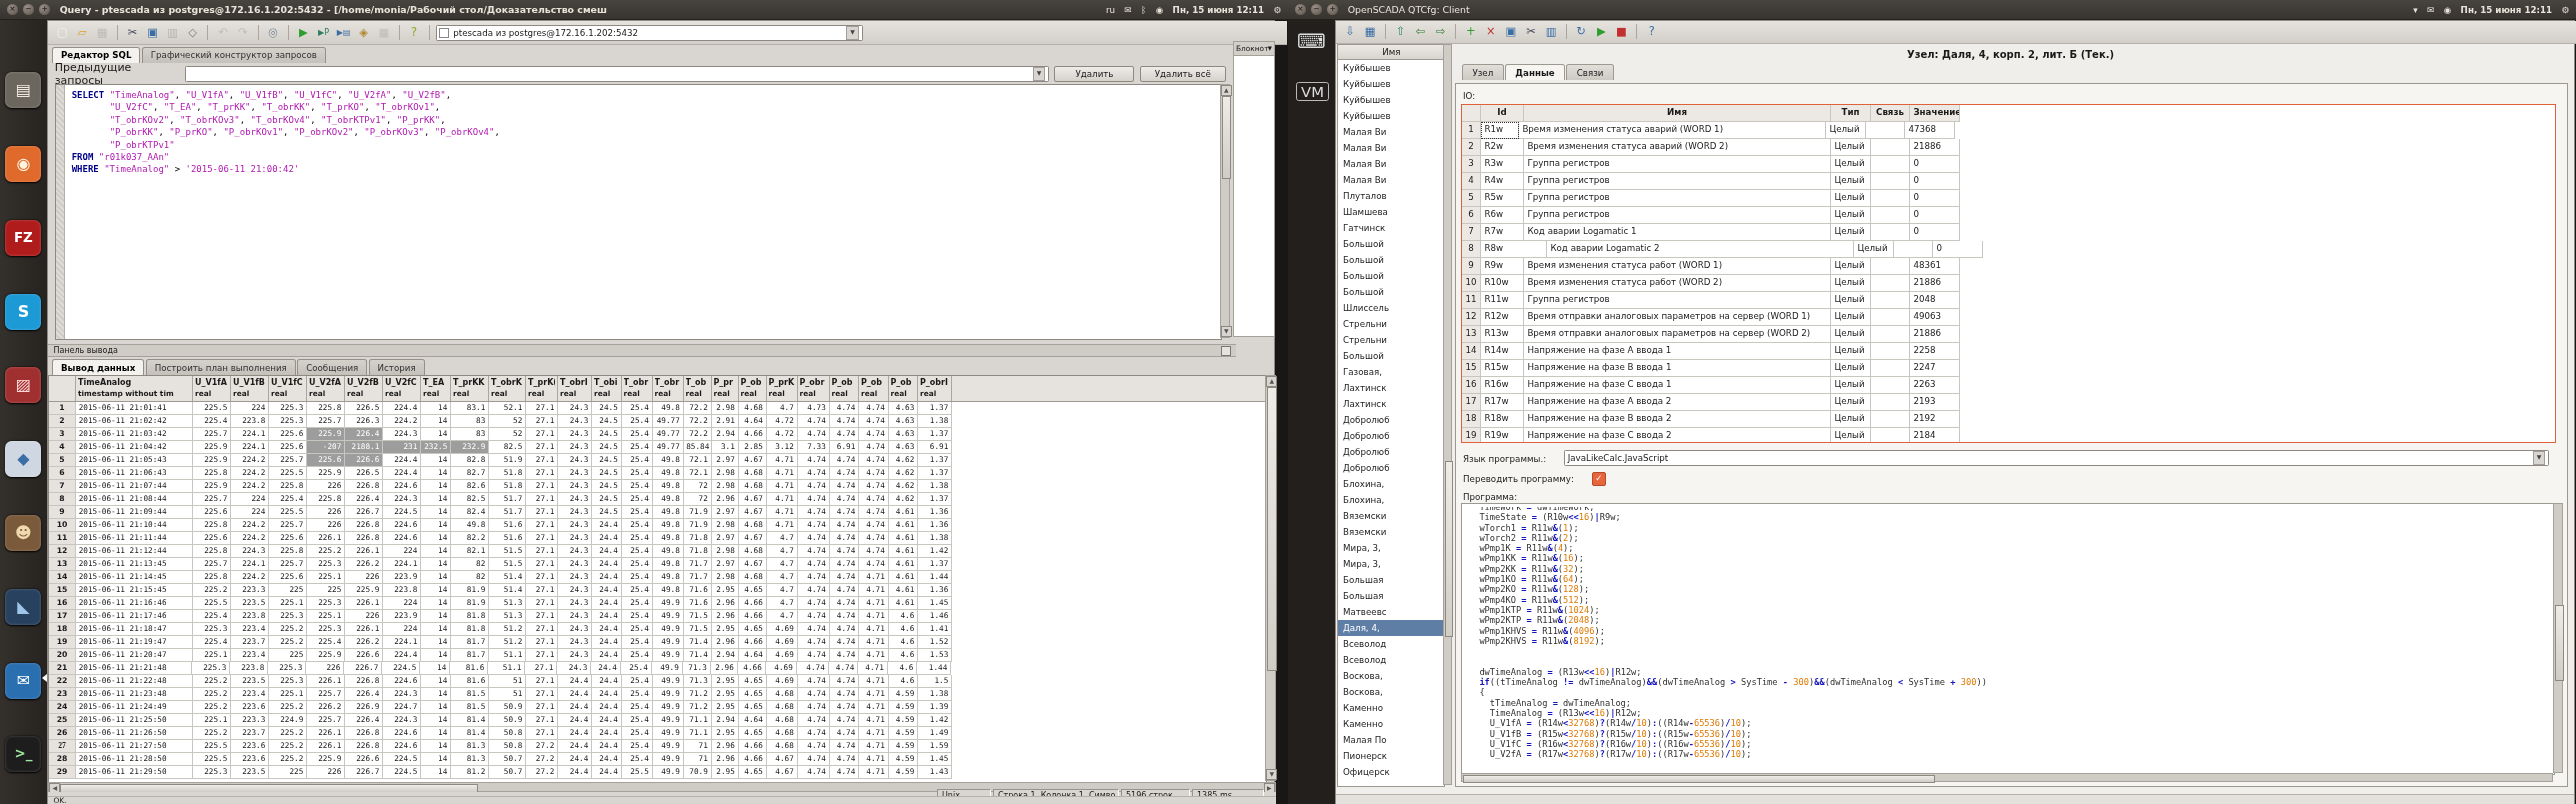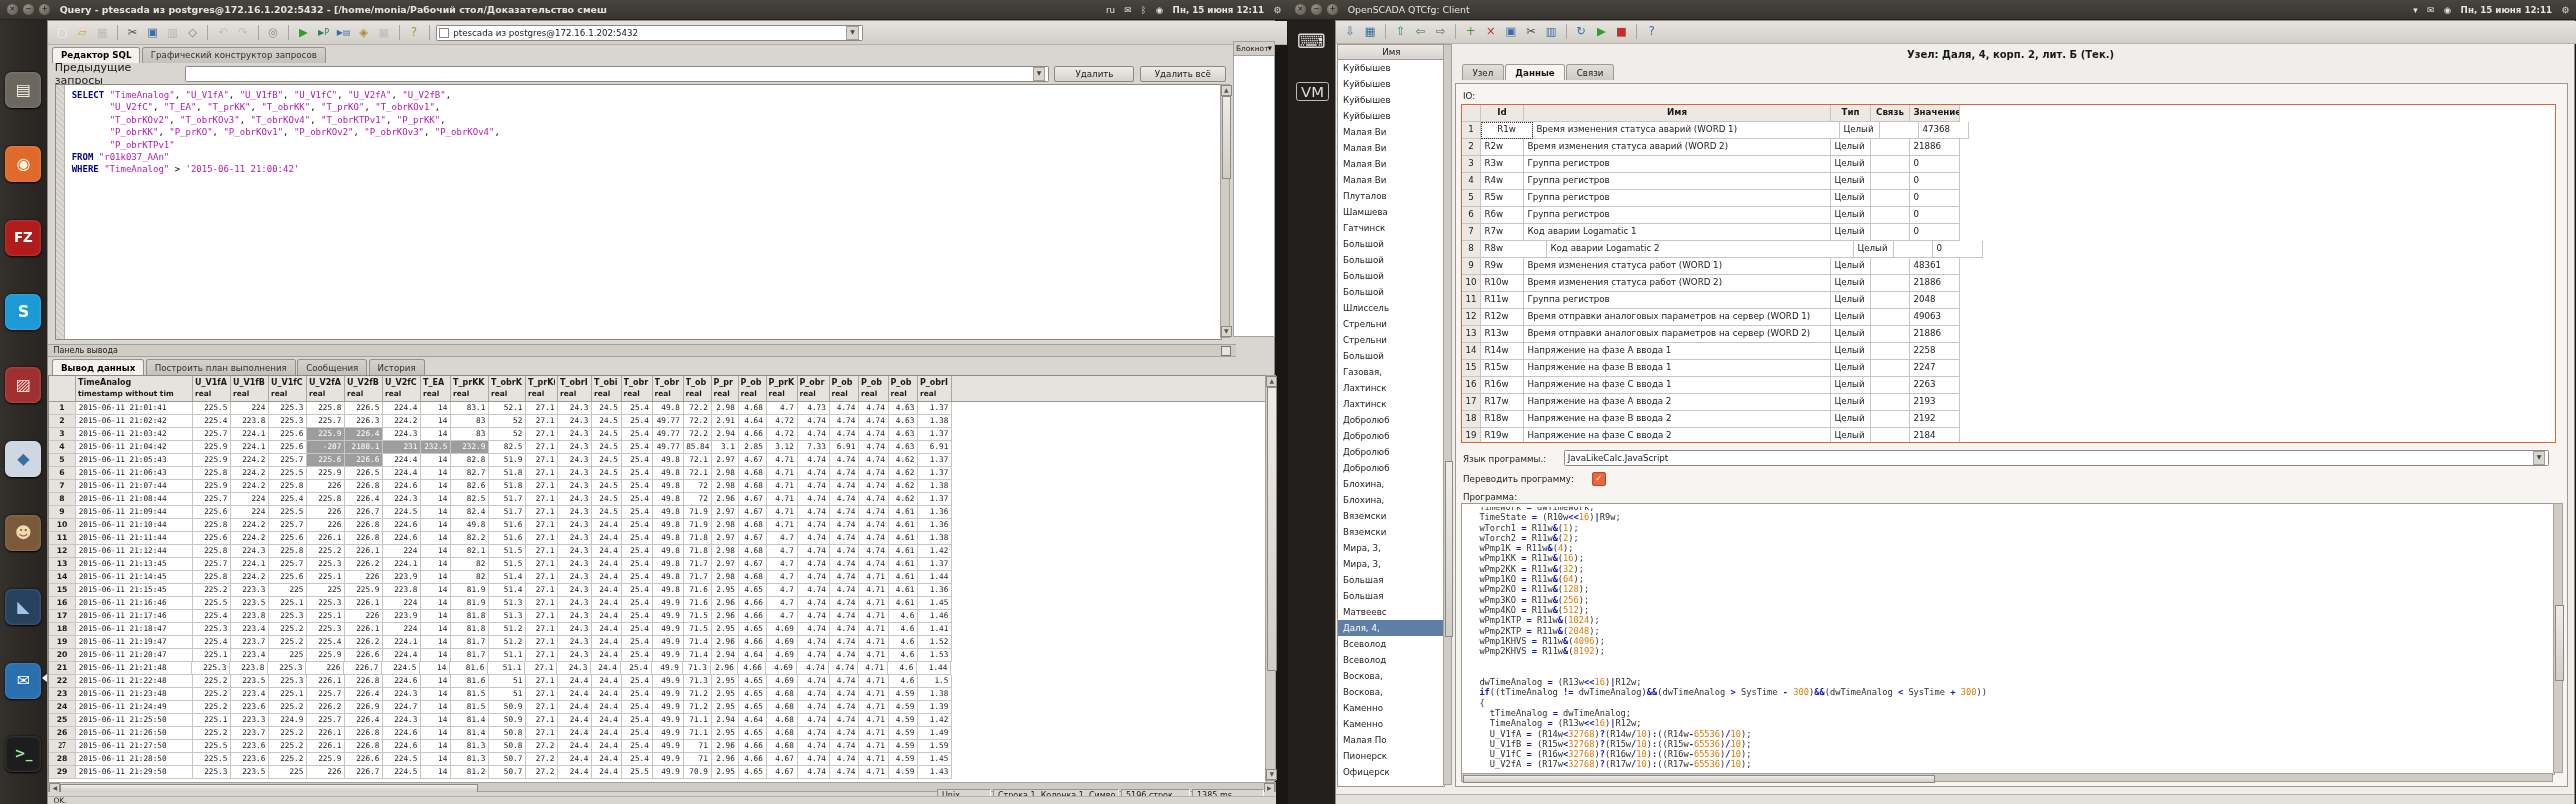--- a/index.html
+++ b/index.html
@@ -1237,21 +1237,21 @@
         <div class="iorow">
           <div class="ioc hd" style="width: 19px;">&nbsp;</div>
           <div class="ioc hd" style="width: 43px;">Id</div>
           <div class="ioc hd" style="width: 307px;">Имя</div>
           <div class="ioc hd" style="width: 40px;">Тип</div>
           <div class="ioc hd" style="width: 39px;">Связь</div>
           <div class="ioc hd" style="width: 50px;">Значение</div>
         </div>
         <div class="iorow">
           <div class="ioc num" style="width: 19px;">1</div>
-          <div class="ioc focus" style="width: 52px; text-align: center;">R1w</div>
+          <div class="ioc focus" style="width: 38px;">R1w</div>
           <div class="ioc" style="width: 307px;">Время изменения статуса аварий (WORD 1)</div>
           <div class="ioc" style="width: 40px;">Целый</div>
           <div class="ioc" style="width: 39px;"></div>
           <div class="ioc" style="width: 50px;">47368</div>
         </div>
         <div class="iorow">
           <div class="ioc num" style="width: 19px;">2</div>
           <div class="ioc" style="width: 43px;">R2w</div>
           <div class="ioc" style="width: 307px;">Время изменения статуса аварий (WORD 2)</div>
           <div class="ioc" style="width: 40px;">Целый</div>
@@ -1412,21 +1412,20 @@
     <div id="os-code" class="mono" style="position:absolute;left:17.4px;top:2.7px;right:1.3px;bottom:0;overflow:hidden">
         <div class="code-line">TimeWork <span class="op">=</span> dwTimeWork;</div>
         <div class="code-line">TimeState <span class="op">=</span> (R10w<span class="op">&lt;</span><span class="op">&lt;</span><span class="num">16</span>)<span class="op">|</span>R9w;</div>
         <div class="code-line">wTorch1 <span class="op">=</span> R11w<span class="op">&amp;</span>(<span class="num">1</span>);</div>
         <div class="code-line">wTorch2 <span class="op">=</span> R11w<span class="op">&amp;</span>(<span class="num">2</span>);</div>
         <div class="code-line">wPmp1K <span class="op">=</span> R11w<span class="op">&amp;</span>(<span class="num">4</span>);</div>
         <div class="code-line">wPmp1KK <span class="op">=</span> R11w<span class="op">&amp;</span>(<span class="num">16</span>);</div>
         <div class="code-line">wPmp2KK <span class="op">=</span> R11w<span class="op">&amp;</span>(<span class="num">32</span>);</div>
         <div class="code-line">wPmp1KO <span class="op">=</span> R11w<span class="op">&amp;</span>(<span class="num">64</span>);</div>
         <div class="code-line">wPmp2KO <span class="op">=</span> R11w<span class="op">&amp;</span>(<span class="num">128</span>);</div>
-        <div class="code-line">wPmp3KO <span class="op">=</span> R11w<span class="op">&amp;</span>(<span class="num">256</span>);</div>
         <div class="code-line">wPmp4KO <span class="op">=</span> R11w<span class="op">&amp;</span>(<span class="num">512</span>);</div>
         <div class="code-line">wPmp1KTP <span class="op">=</span> R11w<span class="op">&amp;</span>(<span class="num">1024</span>);</div>
         <div class="code-line">wPmp2KTP <span class="op">=</span> R11w<span class="op">&amp;</span>(<span class="num">2048</span>);</div>
         <div class="code-line">wPmp1KHVS <span class="op">=</span> R11w<span class="op">&amp;</span>(<span class="num">4096</span>);</div>
         <div class="code-line">wPmp2KHVS <span class="op">=</span> R11w<span class="op">&amp;</span>(<span class="num">8192</span>);</div>
         <div class="code-line">&nbsp;</div>
         <div class="code-line">&nbsp;</div>
         <div class="code-line">dwTimeAnalog <span class="op">=</span> (R13w<span class="op">&lt;</span><span class="op">&lt;</span><span class="num">16</span>)<span class="op">|</span>R12w;</div>
         <div class="code-line"><span class="op">if</span>((tTimeAnalog <span class="op">!</span><span class="op">=</span> dwTimeAnalog)<span class="op">&amp;</span><span class="op">&amp;</span>(dwTimeAnalog <span class="op">&gt;</span> SysTime <span class="op">-</span> <span class="num">300</span>)<span class="op">&amp;</span><span class="op">&amp;</span>(dwTimeAnalog <span class="op">&lt;</span> SysTime <span class="op">+</span> <span class="num">300</span>))</div>
         <div class="code-line">{</div>

